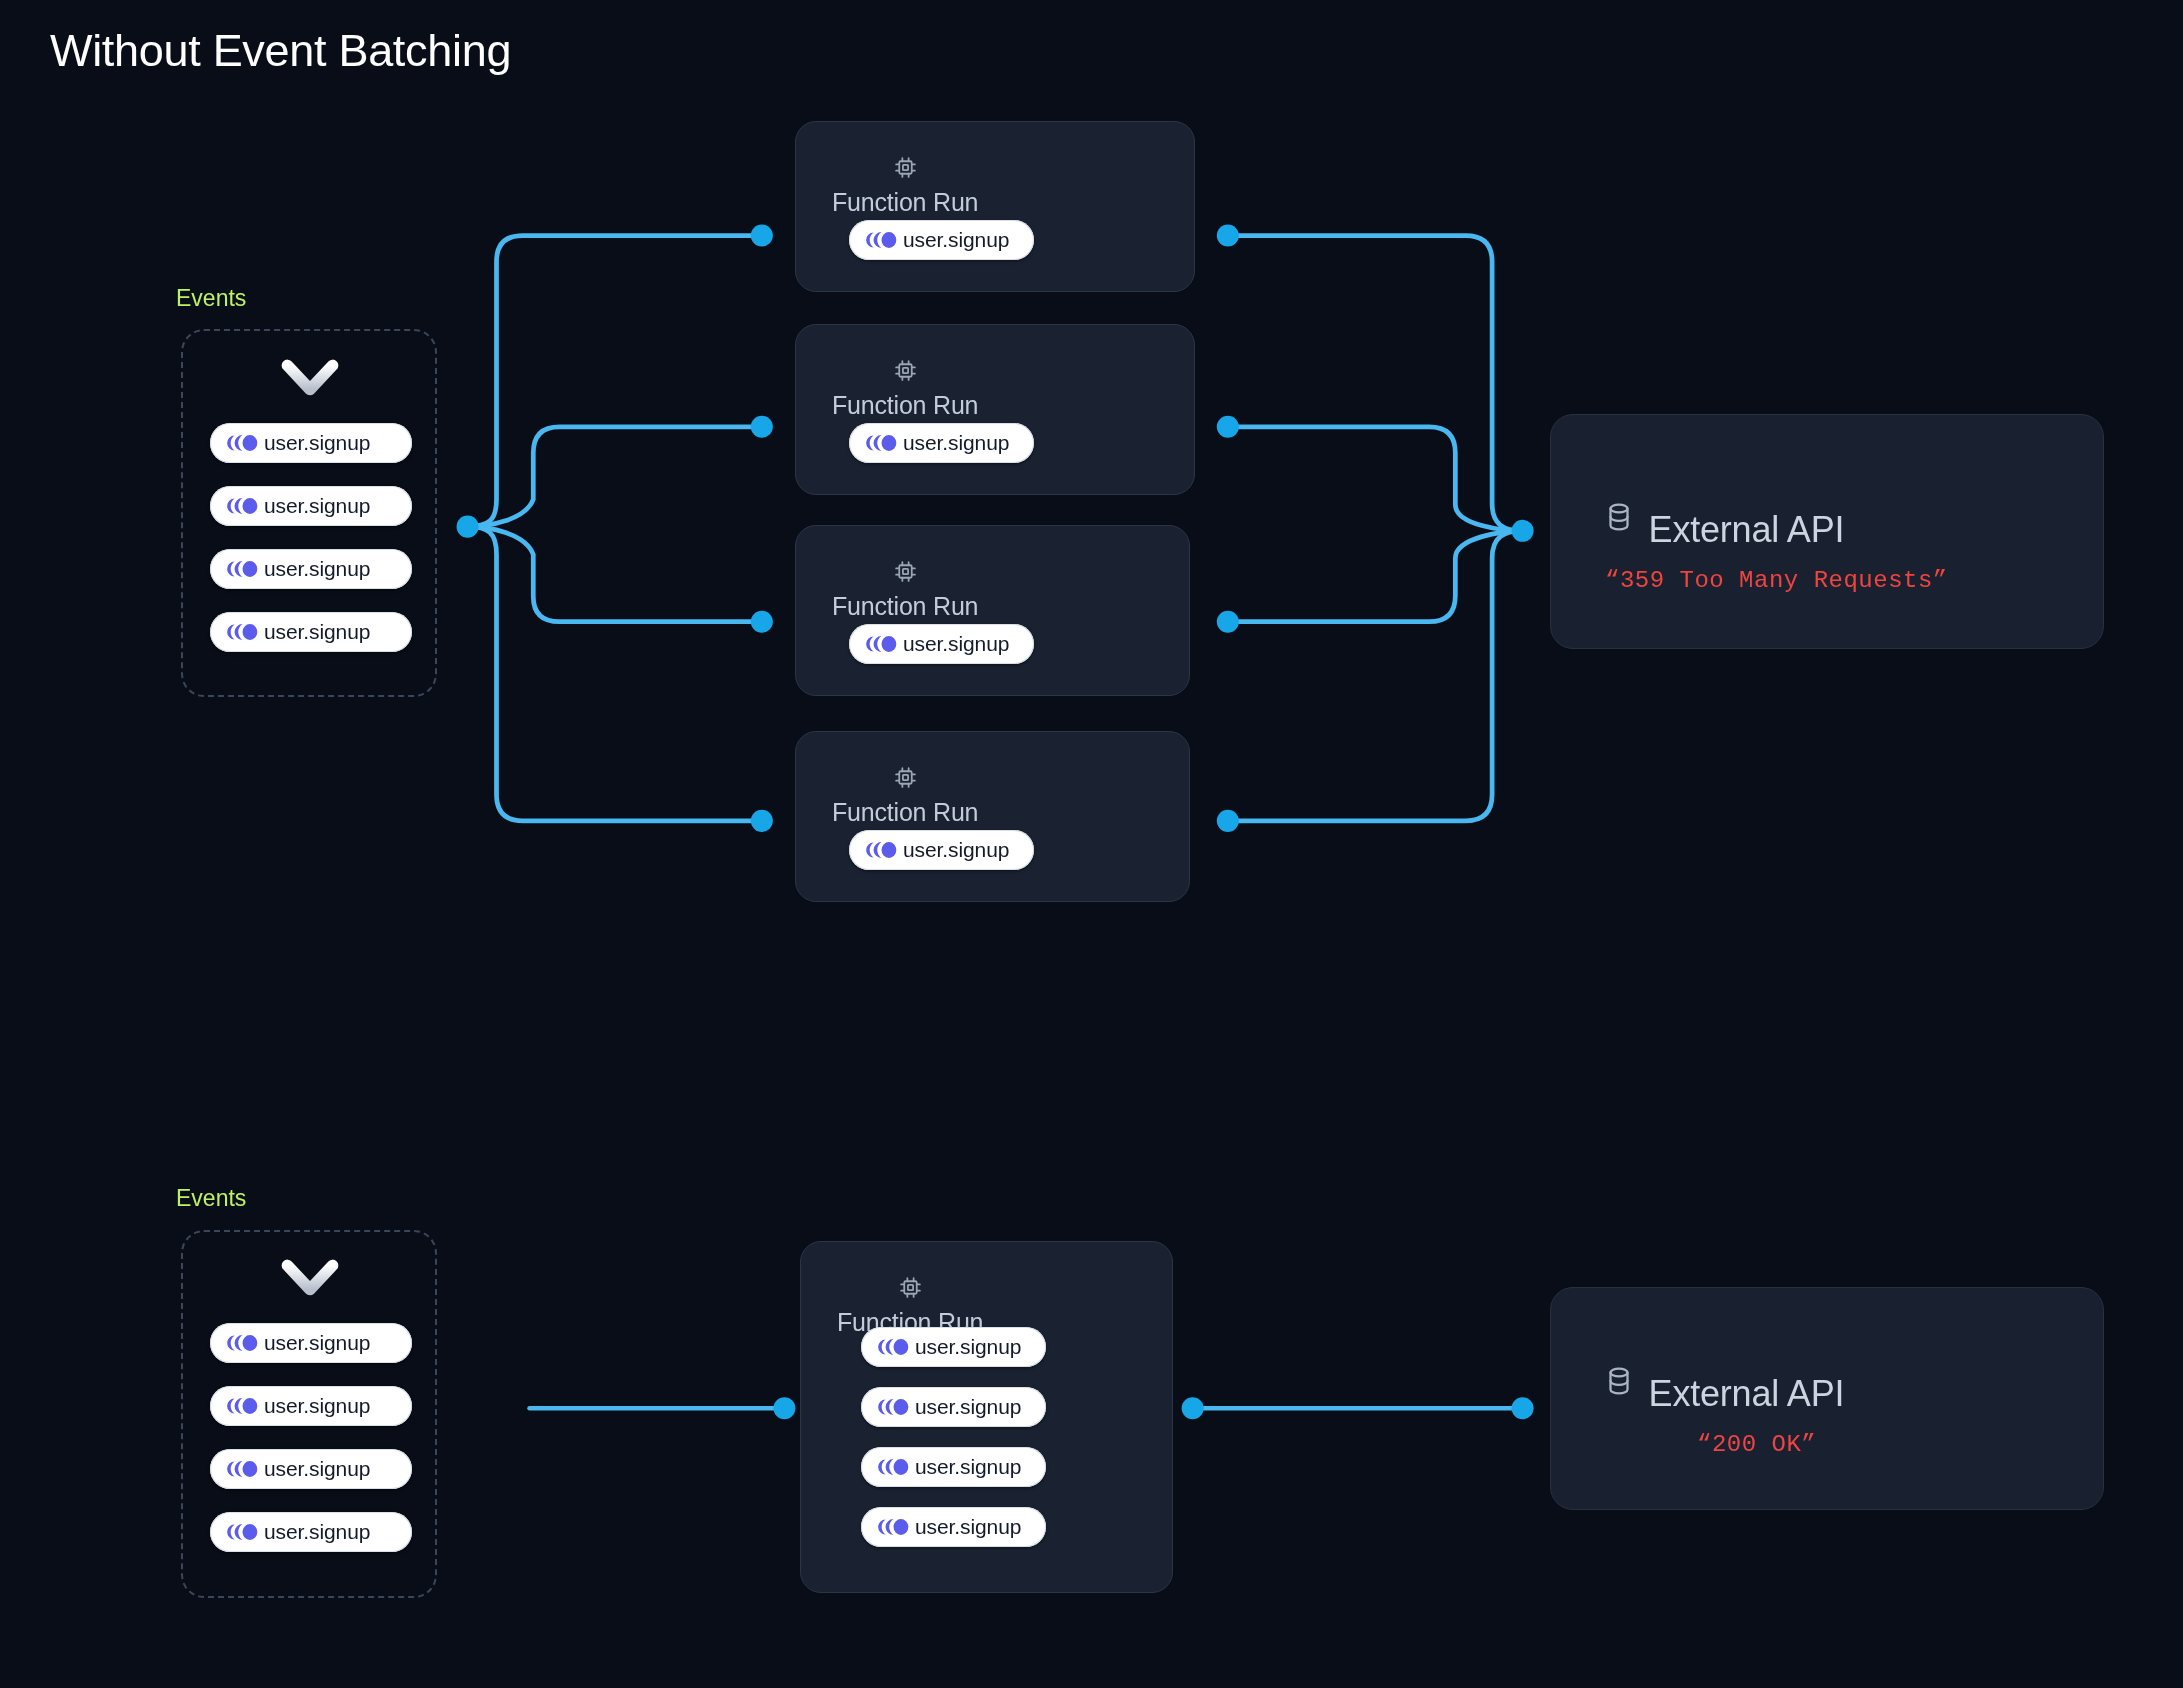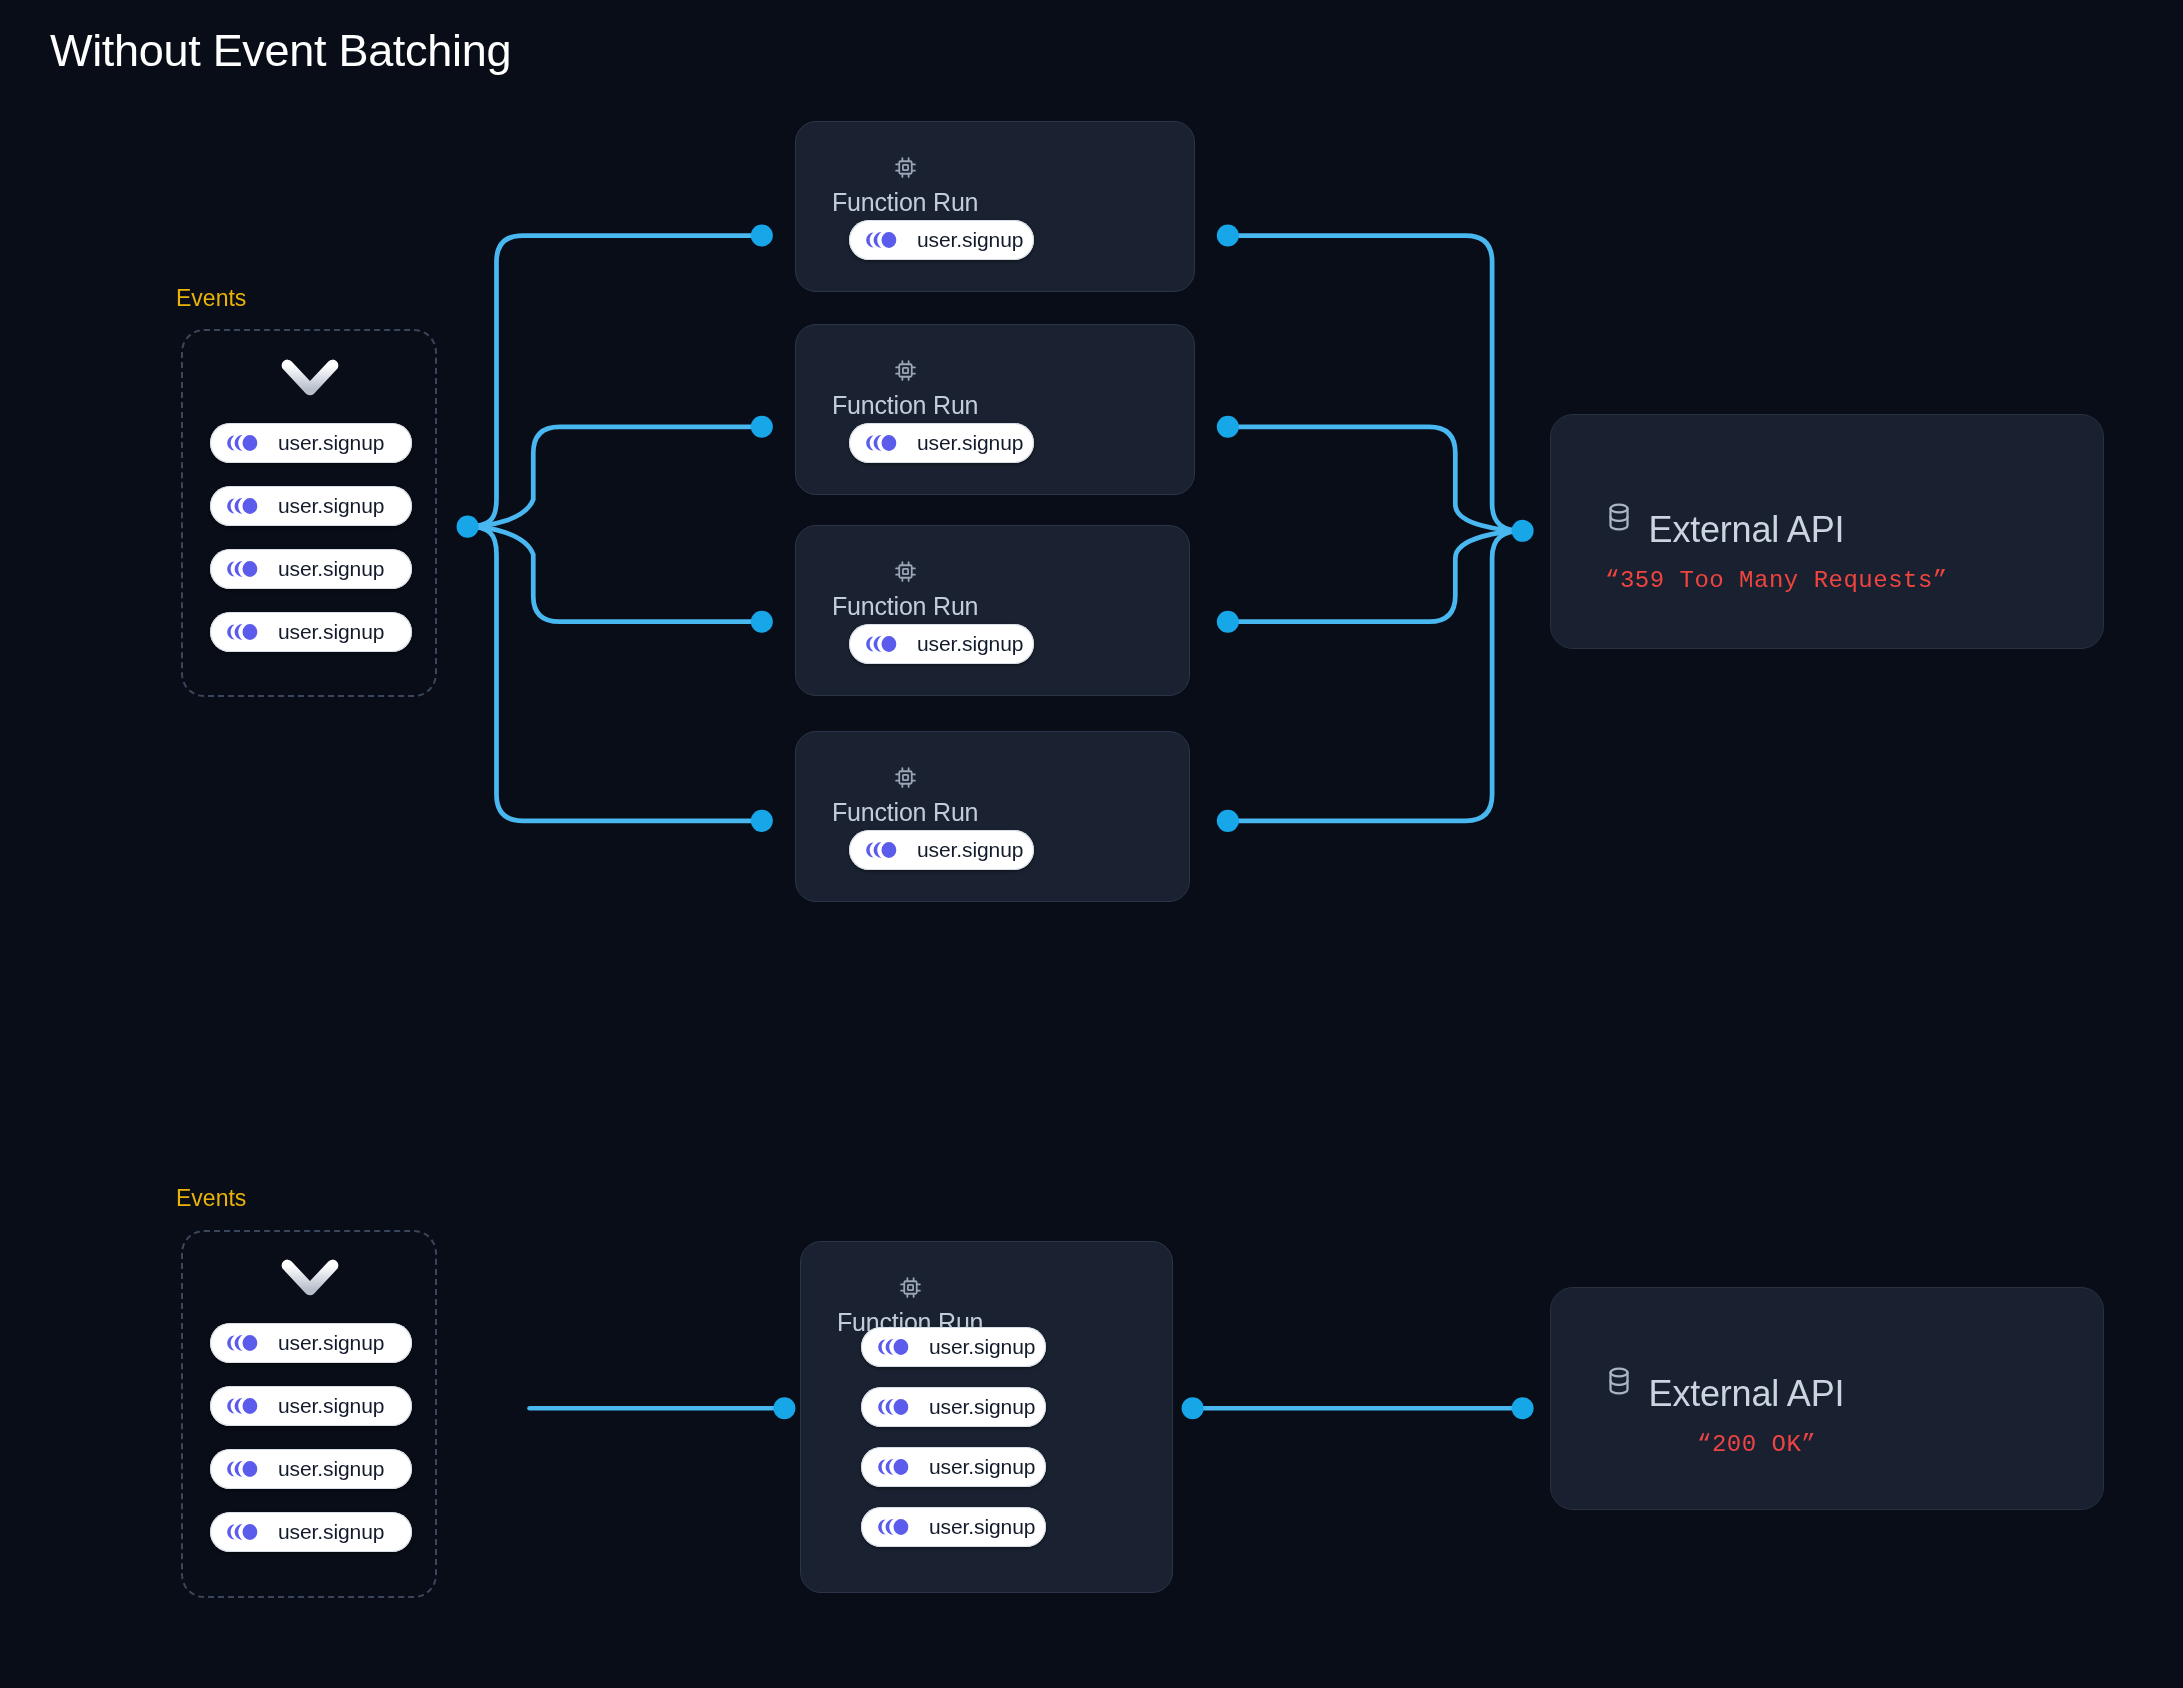--- a/index.html
+++ b/index.html
@@ -19,21 +19,21 @@
     font-weight: 400;
     letter-spacing: -0.3px;
     white-space: nowrap;
   }
   #title-without { left: 50px; top: 25px; }
   #title-with    { left: 64px; top: 1051px; }
 
   
   .events-caption {
     position: absolute;
-    color: #eab308;
+    color: #bef264;
     font-size: 23px;
     font-weight: 400;
     white-space: nowrap;
   }
 
   
   .events-box {
     position: absolute;
     border: 2.1px dashed #39465c;
     border-radius: 23px;
@@ -46,21 +46,21 @@
   
   .pill {
     position: absolute;
     display: flex;
     align-items: center;
     height: 40px;
     border-radius: 22px;
     background: #ffffff;
     box-shadow: 0 1.6px 3.2px rgba(0,0,0,0.45), 0 0 0 1.1px rgba(210,217,228,0.85) inset;
     padding: 0 18px 0 16px;
-    gap: 19px;
+    gap: 5px;
     white-space: nowrap;
   }
   .pill .pill-label {
     color: #131a2b;
     font-size: 21px;
     font-weight: 400;
     letter-spacing: -0.1px;
   }
   .ev-icon { display: block; flex: 0 0 auto; }
 

